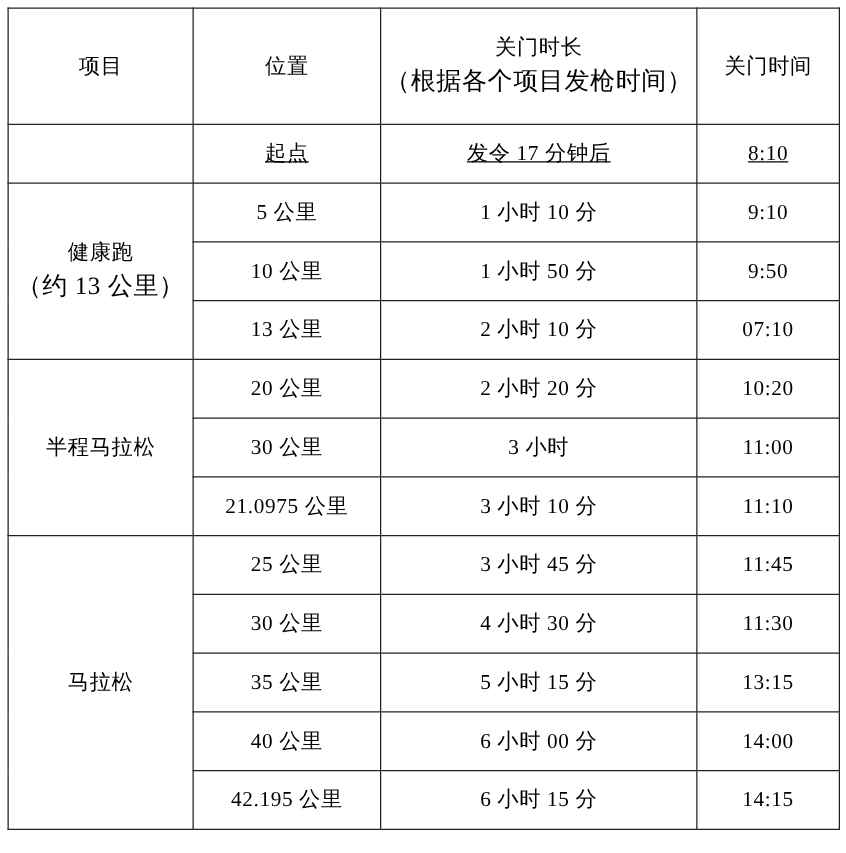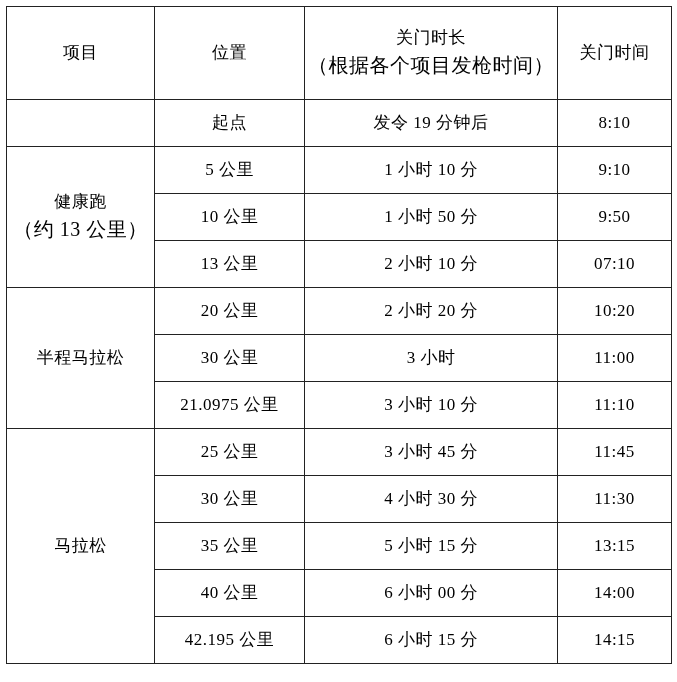--- a/index.html
+++ b/index.html
@@ -47,20 +47,21 @@
     font-size: 17px;
   }
   .hdr-line1 { display: block; }
   .hdr-line2 { display: block; font-size: 20px; margin-top: 0; }
 
   tr.body-row td {
     height: 46px;
   }
   tr.start-row td {
     height: 46px;
+    text-decoration: underline;
   }
   .event-cell {
     font-size: 17px;
     line-height: 1.6;
   }
   .event-cell .sub {
     display: block;
     font-size: 20px;
   }
   .blank-cell { }
@@ -84,21 +85,21 @@
         <td>
           <span class="hdr-line1">关门时长</span>
           <span class="hdr-line2">（根据各个项目发枪时间）</span>
         </td>
         <td>关门时间</td>
       </tr>
 
       <tr class="start-row">
         <td class="blank-cell"></td>
         <td class="nowrap">起点</td>
-        <td class="nowrap">发令 19 分钟后</td>
+        <td class="nowrap">发令 17 分钟后</td>
         <td class="nowrap">8:10</td>
       </tr>
 
       <tr class="body-row">
         <td class="event-cell" rowspan="3">
           <span>健康跑</span>
           <span class="sub">（约 13 公里）</span>
         </td>
         <td class="nowrap">5 公里</td>
         <td class="nowrap">1 小时 10 分</td>

